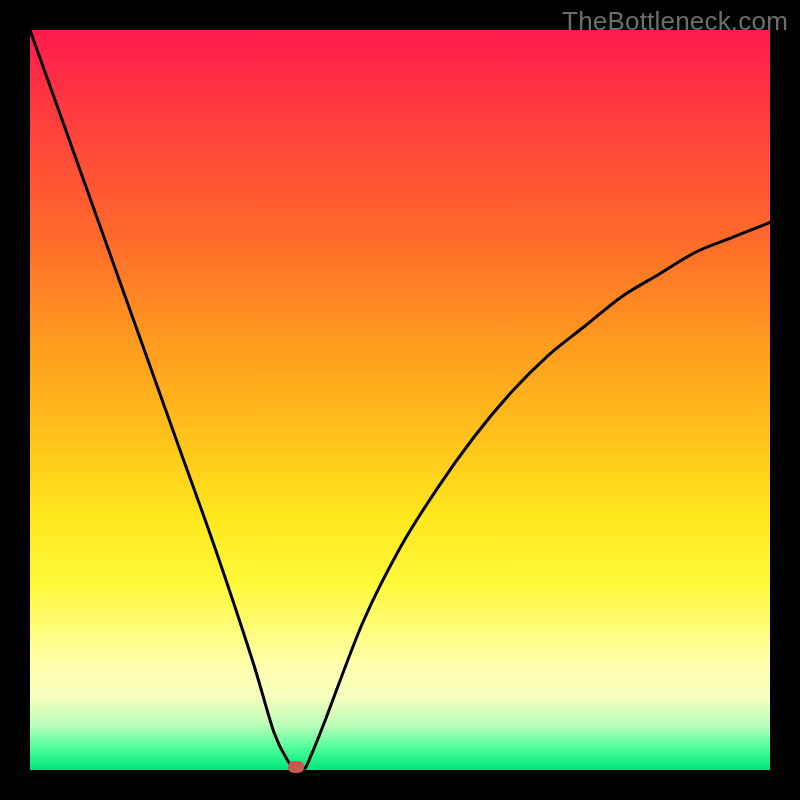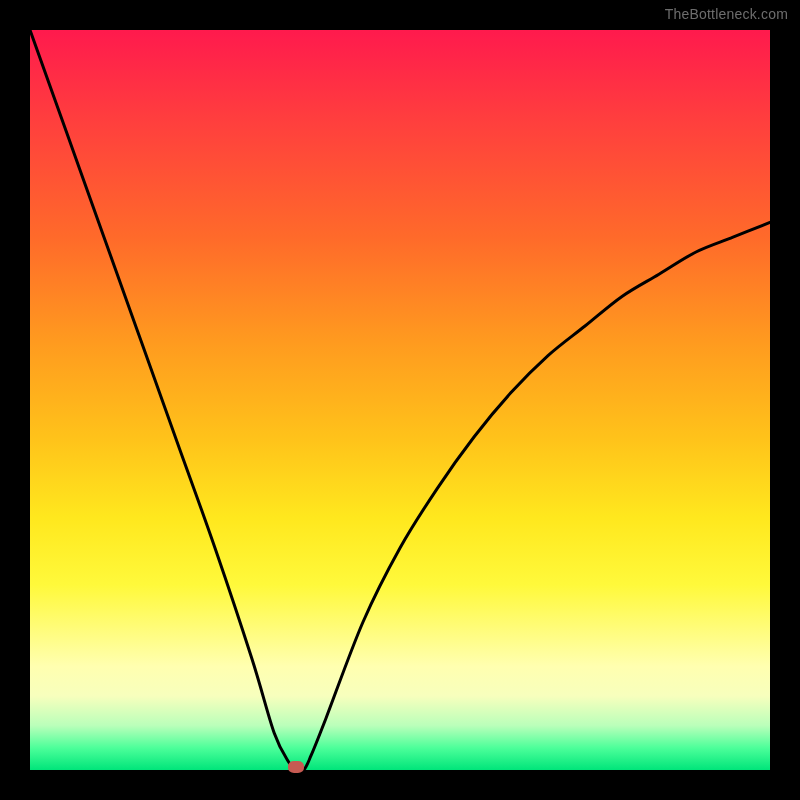--- a/index.html
+++ b/index.html
@@ -39,21 +39,21 @@
       #baffba 94%,
       #4dff9a 97%,
       #00e57a 100%
     );
   }
   .watermark {
     position: absolute;
     top: 6px;
     right: 12px;
     color: #6d6d6d;
-    font-size: 14px;
+    font-size: 26px;
     font-weight: 500;
     letter-spacing: 0.2px;
     user-select: none;
   }
   svg.curve {
     position: absolute;
     left: 0;
     top: 0;
     width: 740px;
     height: 740px;

